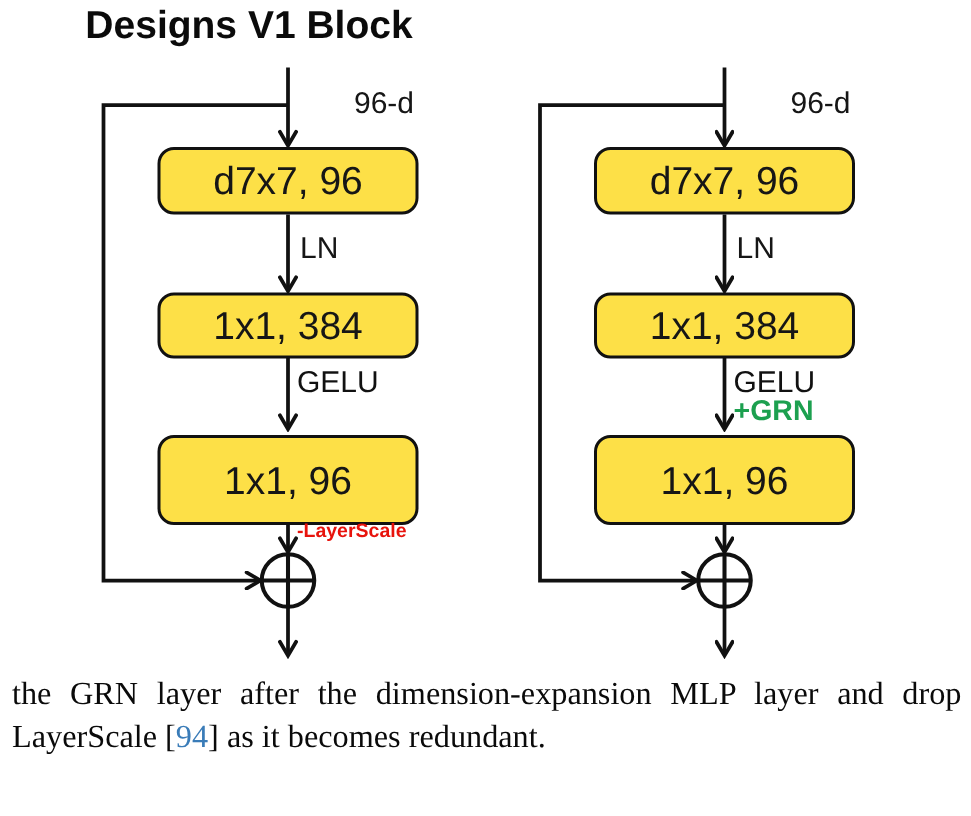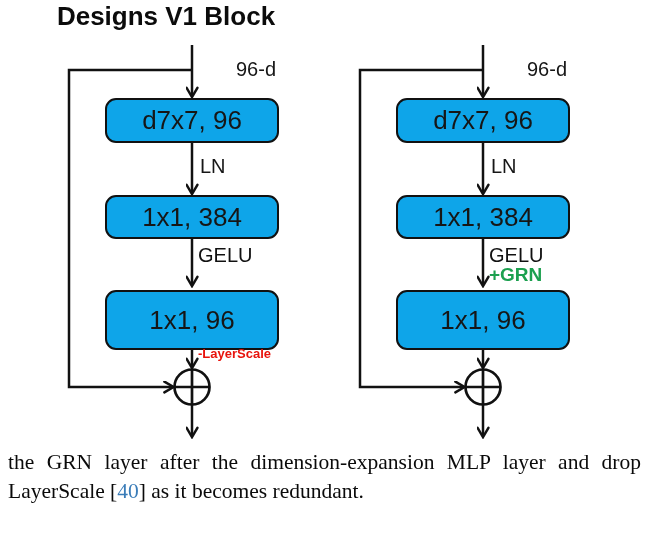--- a/index.html
+++ b/index.html
@@ -4,21 +4,21 @@
 <style>
   html,body{margin:0;padding:0;background:#fff;}
   .page{position:relative;width:647px;height:544px;background:#ffffff;overflow:hidden;
         font-family:"Liberation Sans",sans-serif;color:#111;}
   .col{position:absolute;top:0;width:324px;height:450px;}
   .col-title{position:absolute;top:1px;left:36px;width:260px;text-align:center;
              font-size:26px;line-height:30px;font-weight:700;color:#0b0b0b;letter-spacing:0px;}
   .wires{position:absolute;top:40px;left:0;}
   .wires path, .wires circle{stroke:#111;fill:none;}
   .node{position:absolute;left:105px;width:174px;box-sizing:border-box;
-        border:2.5px solid #111;border-radius:11px;background:#0ea5e9;
+        border:2.5px solid #111;border-radius:11px;background:#fde047;
         display:flex;align-items:center;justify-content:center;
         font-size:26px;color:#161616;}
   .node.b1{top:98px;height:45px;}
   .node.b2{top:195px;height:44px;}
   .node.b3{top:290px;height:60px;}
   .lbl{position:absolute;font-size:20px;line-height:20px;color:#161616;white-space:nowrap;}
   .lbl-input{left:200px;top:59px;margin-left:36px;}
   .lbl-ln{left:200px;top:156px;}
   .act-stack{position:absolute;left:198px;top:246px;}
   .act-stack div{line-height:19px;}
@@ -96,16 +96,16 @@
     <div class="lbl lbl-ln">LN</div>
     <div class="act-stack">
       <div class="lbl-gelu">GELU</div>
       <div class="lbl-grn">+GRN</div>
     </div>
     <div class="lbl-ls"></div>
   </div>
 
   <div class="caption">
     <div class="cap-line cap-just">the GRN layer after the dimension-expansion MLP layer and drop</div>
-    <div class="cap-line"><span>LayerScale [</span><span class="cite">40</span><span>] as it becomes redundant.</span></div>
+    <div class="cap-line"><span>LayerScale [</span><span class="cite">94</span><span>] as it becomes redundant.</span></div>
   </div>
 
 </div>
 
 </body></html>

